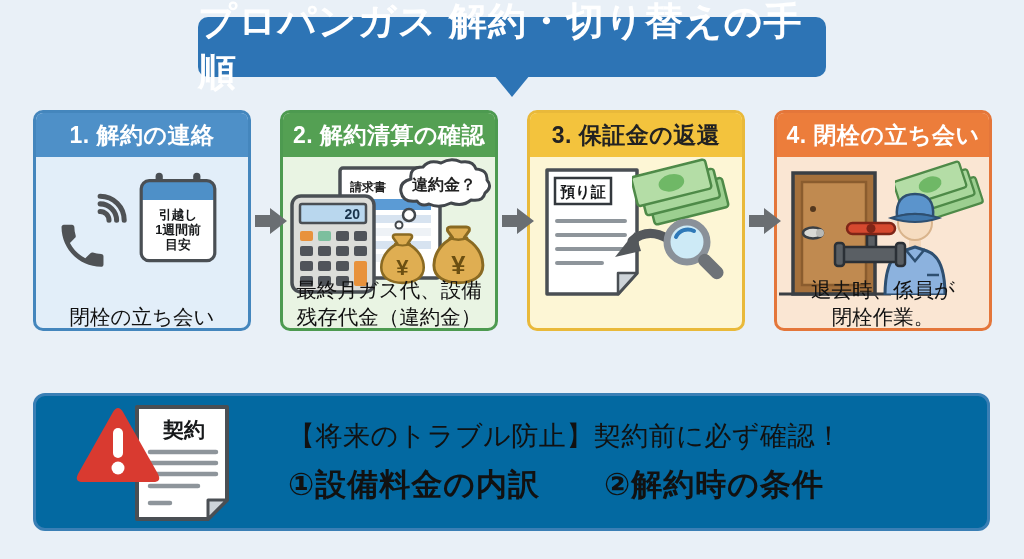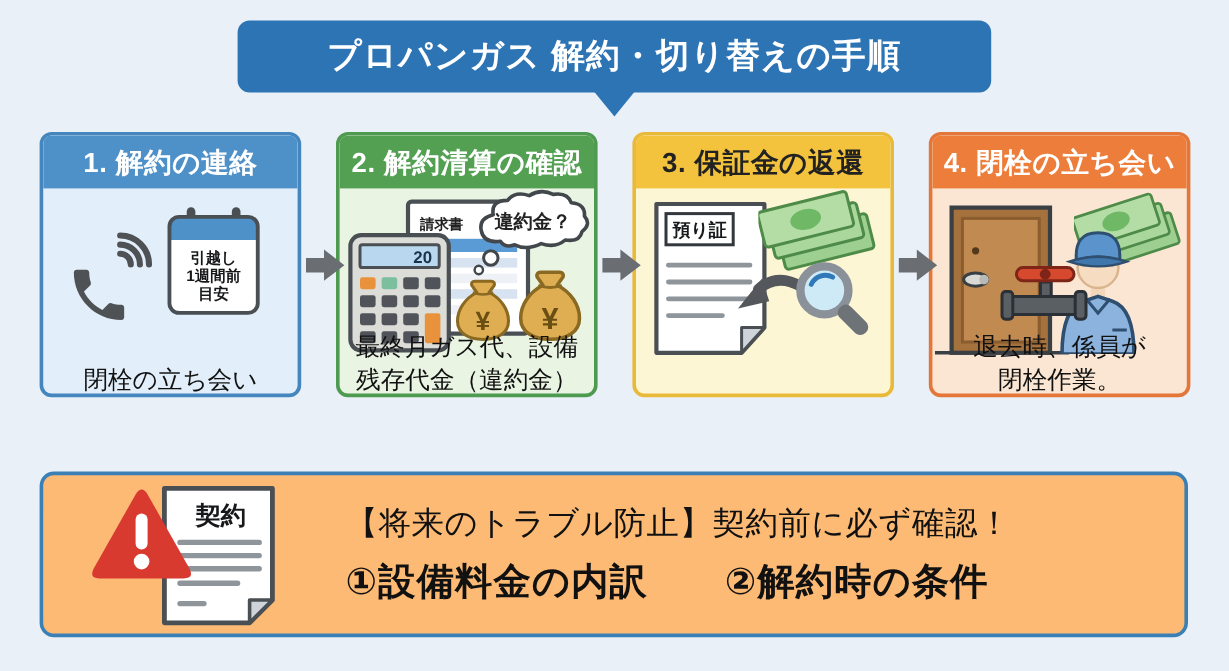--- a/index.html
+++ b/index.html
@@ -4,21 +4,21 @@
 <style>
   html,body{margin:0;padding:0;background:#e9f0f7;}
   .stage{position:relative;width:1024px;height:559px;overflow:hidden;
          background:var(--page-bg,#e9f0f7);
          font-family:"Liberation Sans","DejaVu Sans",sans-serif;}
 
   
   .banner{position:absolute;left:198px;top:17px;width:628px;height:60px;
           background:var(--banner-bg,#2d74b5);border-radius:10px;
           display:flex;align-items:center;justify-content:center;
-          color:var(--banner-text,#fff);font-size:28px;font-weight:bold;letter-spacing:1px;}
+          color:var(--banner-text,#fff);font-size:38px;font-weight:bold;letter-spacing:1px;}
   .banner::after{content:"";position:absolute;left:50%;top:58px;transform:translateX(-50%);
           border:18px solid transparent;border-bottom:0;
           border-top:22px solid var(--banner-bg,#2d74b5);}
 
   
   .steps{position:absolute;left:33px;top:110px;display:flex;}
   .card{position:relative;width:218px;height:221px;box-sizing:border-box;
         border:3px solid var(--border,#888);border-radius:10px;
         background:var(--body-bg,#fff);overflow:hidden;}
   .card-header{height:44px;display:flex;align-items:center;justify-content:center;
@@ -27,21 +27,21 @@
   .card-body{position:relative;height:208px;}
   .caption{position:absolute;left:3px;right:3px;bottom:8px;margin:0;text-align:center;
         font-weight:normal;font-size:20.5px;line-height:1.3;color:#111;white-space:pre-line;}
   .icon{position:absolute;}
 
   .gap{width:29px;display:flex;align-items:center;justify-content:center;position:relative;z-index:3;}
   .gap svg{width:36px;height:30px;margin-right:-10px;}
 
   
   .notice{position:absolute;left:33px;top:393px;width:957px;height:138px;box-sizing:border-box;
-        background:#fdba74;border:3px solid var(--notice-border,#3a7fb5);border-radius:12px;
+        background:#0369a1;border:3px solid var(--notice-border,#3a7fb5);border-radius:12px;
         display:flex;align-items:center;}
   .notice-icons{position:relative;width:160px;height:124px;margin-left:44px;flex:none;}
   .notice-text{margin-left:48px;}
   .notice-line1{font-size:27px;font-weight:normal;color:#111;letter-spacing:.5px;}
   .notice-line2{font-size:31px;font-weight:bold;color:#111;margin-top:10px;letter-spacing:1px;}
 
   svg text{font-family:"Liberation Sans","DejaVu Sans",sans-serif;font-weight:bold;}
 </style>
 </head>
 <body>

